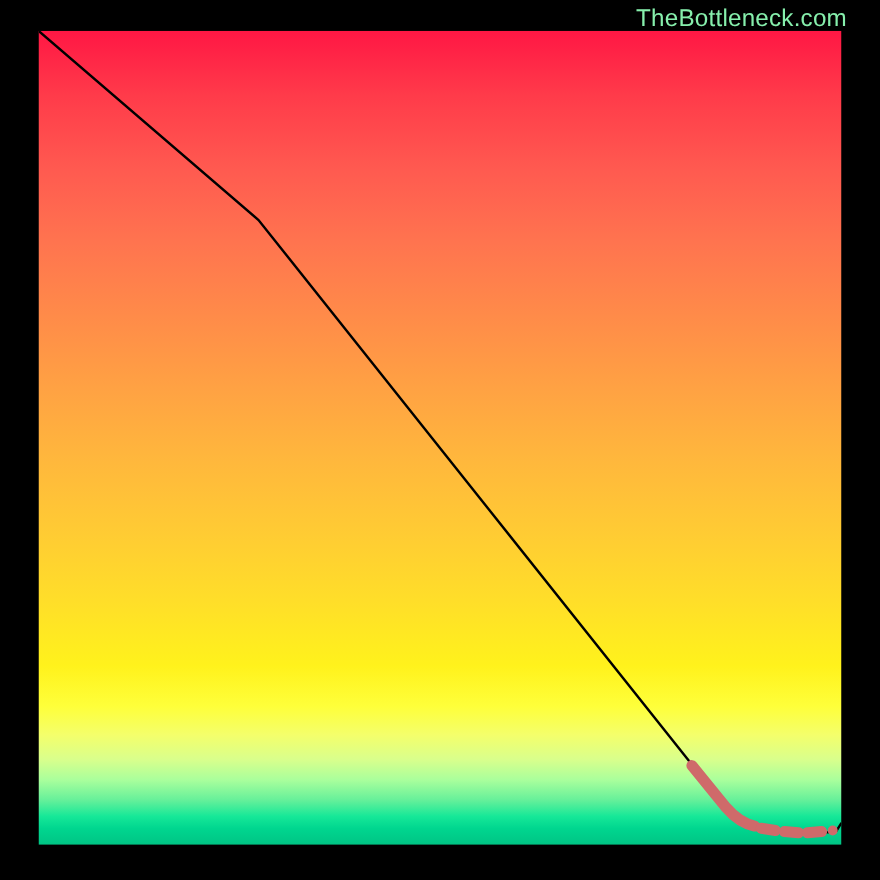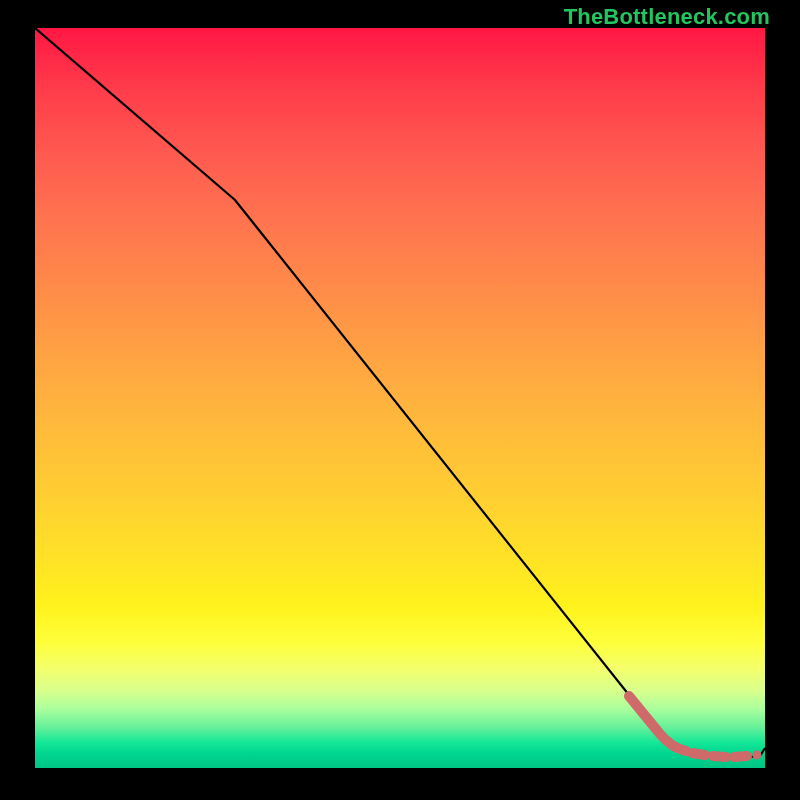--- a/index.html
+++ b/index.html
@@ -59,23 +59,23 @@
     position: absolute;
     left: 0;
     top: 0;
     width: 100%;
     height: 100%;
   }
   .watermark {
     position: absolute;
     top: 4px;
     right: 30px;
-    color: #22c55e;
+    color: #86efac;
     font-size: 22px;
-    font-weight: 700;
+    font-weight: 400;
     letter-spacing: 0.2px;
     user-select: none;
   }
 </style>
 </head>
 <body>
 
 <div class="frame">
   <div class="watermark">TheBottleneck.com</div>
 

